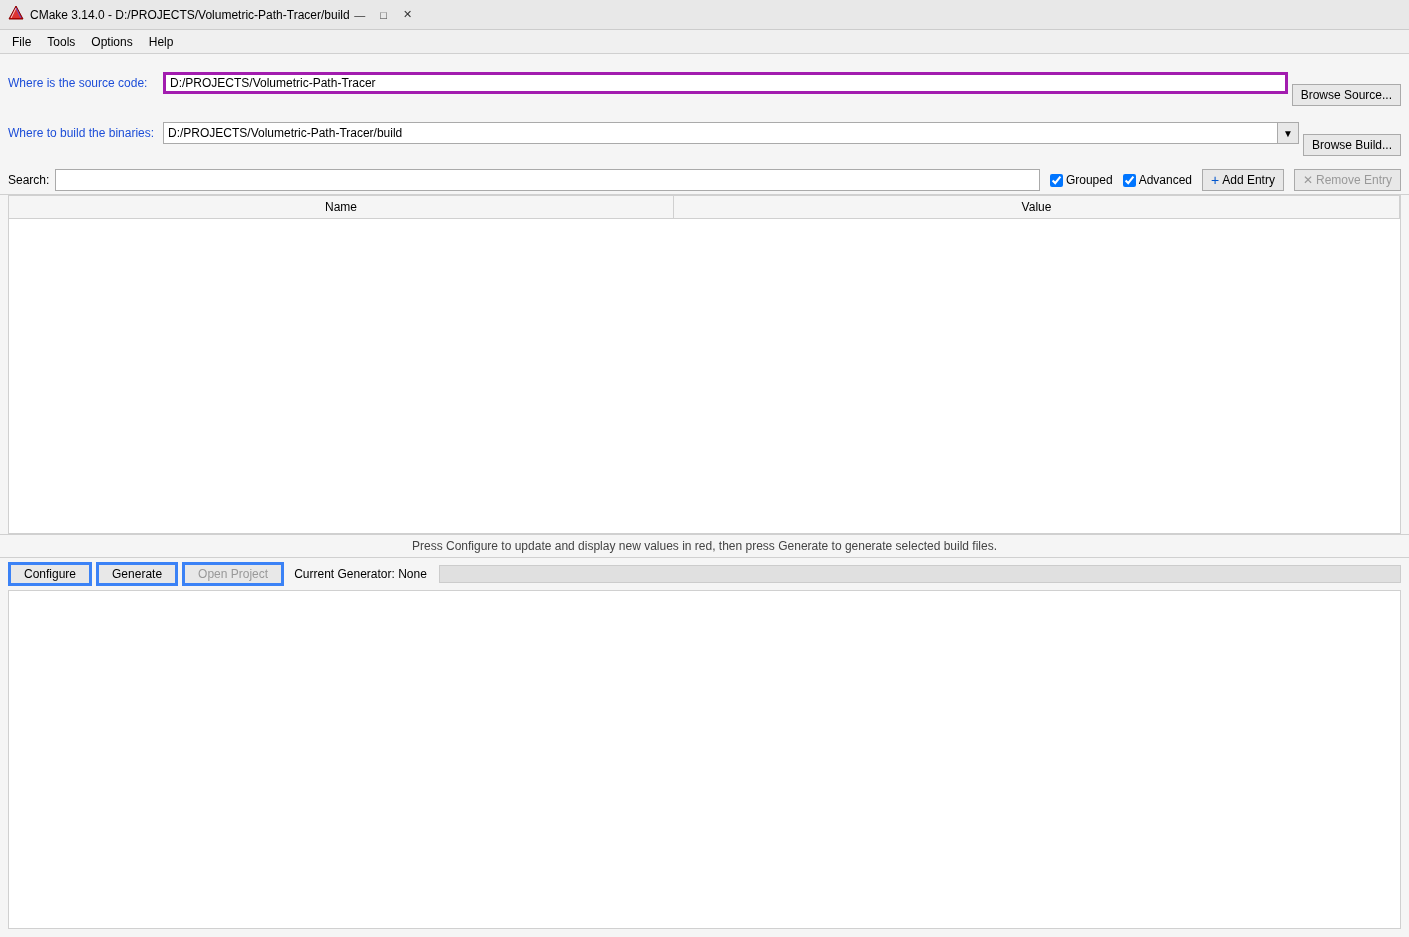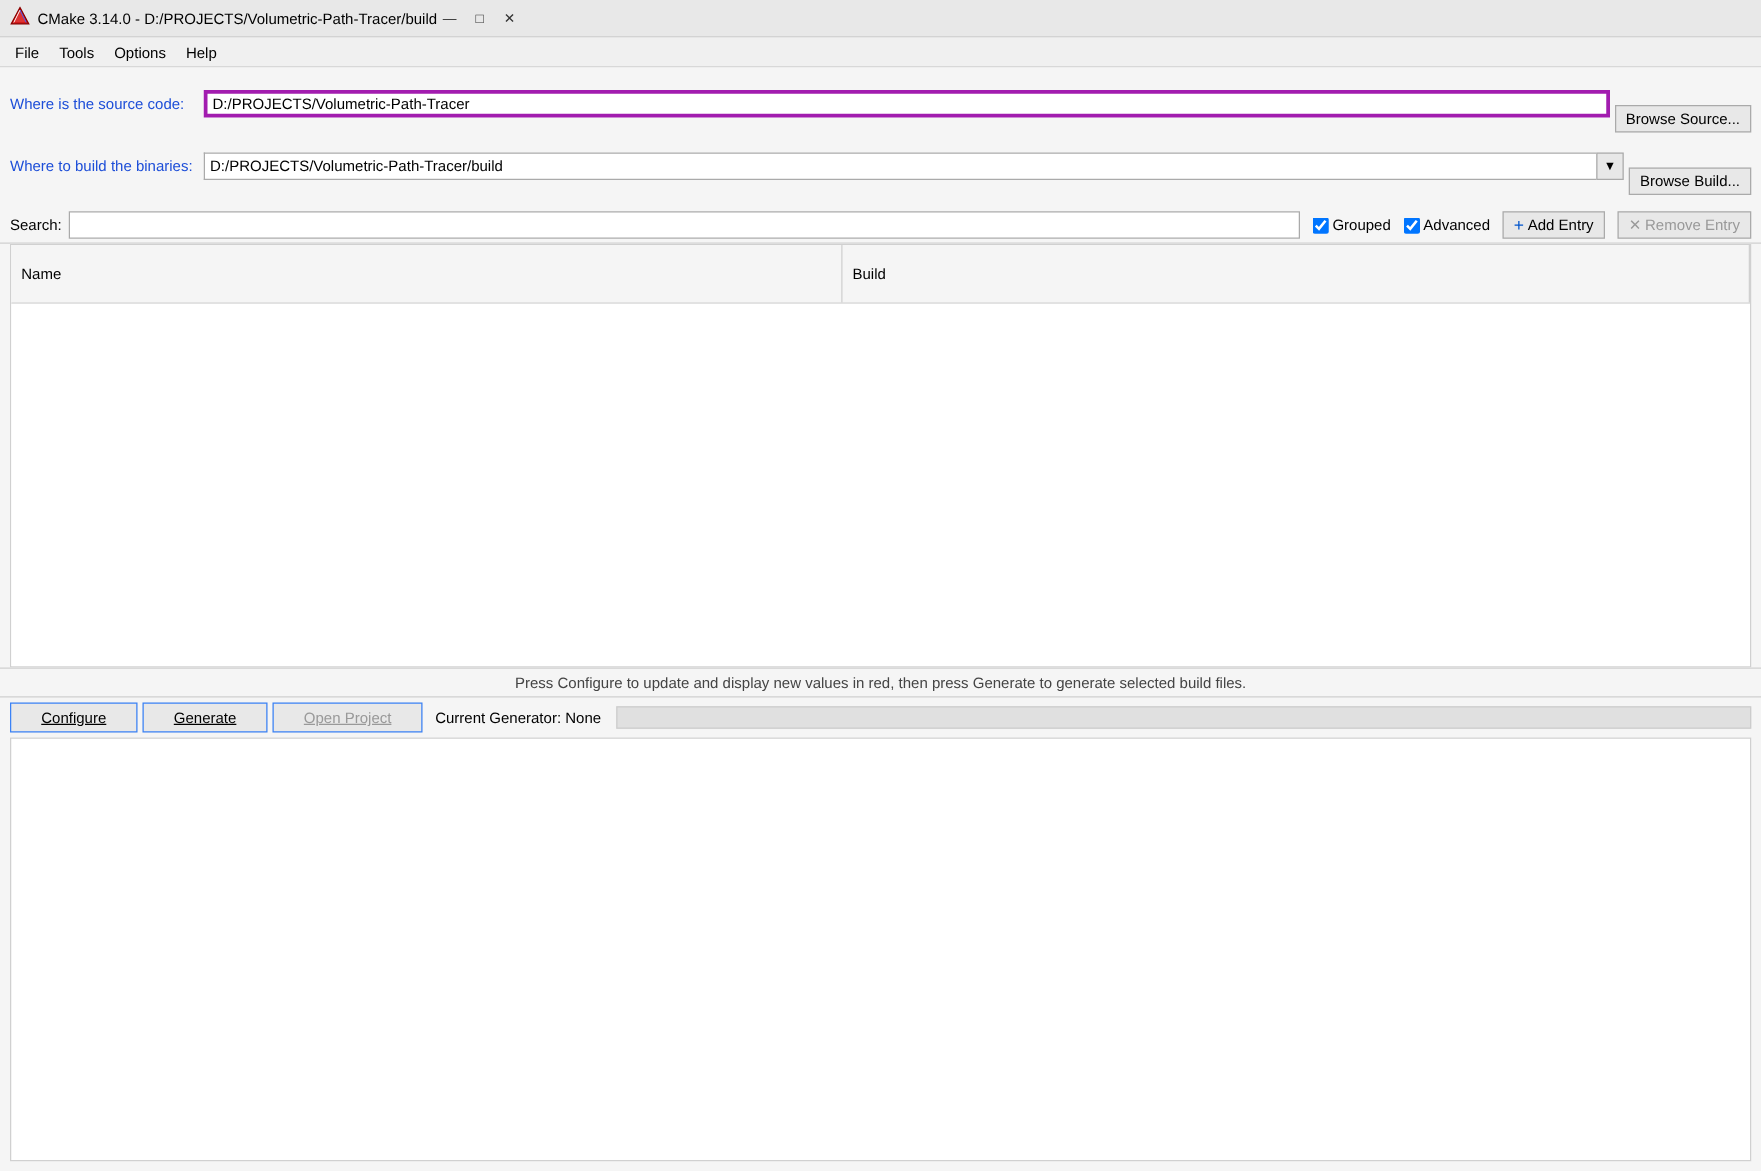--- a/index.html
+++ b/index.html
@@ -198,24 +198,25 @@
       display: flex;
       flex-direction: column;
     }
     #table-header {
       display: flex;
       background: #f5f5f5;
       border-bottom: 1px solid #d0d0d0;
       flex-shrink: 0;
     }
     .col-header {
-      padding: 16px 8px;
+      padding: 4px 8px;
       font-size: 12px;
       font-weight: normal;
       border-right: 1px solid #d0d0d0;
+      text-align: center;
     }
     .col-name { width: 665px; }
     .col-value { flex: 1; }
     #table-body {
       flex: 1;
       background: white;
     }
 
     
     #status-area {
@@ -233,26 +234,25 @@
       display: flex;
       align-items: center;
       padding: 4px 8px;
       background: #f5f5f5;
       border-top: 1px solid #d0d0d0;
       flex-shrink: 0;
       gap: 4px;
     }
     .bottom-btn {
       height: 24px;
-      padding: 0 24px;
-      border: 1px solid #3b82f6;
-      background: #e8e8e8;
-      font-size: 12px;
-      cursor: pointer;
-      text-decoration: underline;
+      padding: 0 13px;
+      border: 3px solid #3b82f6;
+      background: #e8e8e8;
+      font-size: 12px;
+      cursor: pointer;
     }
     .bottom-btn.disabled {
       color: #999;
       cursor: default;
     }
     #generator-label {
       margin-left: 6px;
       font-size: 12px;
     }
     #progress-bar {
@@ -339,21 +339,21 @@
       <button class="action-btn disabled">
         <span style="color:#999;">✕</span>
         <span>Remove Entry</span>
       </button>
     </div>
   </div>
 
   <div id="table-area">
     <div id="table-header">
       <div class="col-header col-name">Name</div>
-      <div class="col-header col-value">Build</div>
+      <div class="col-header col-value">Value</div>
     </div>
     <div id="table-body">
       
     </div>
   </div>
 
   <div id="status-area">
     <span>Press Configure to update and display new values in red, then press Generate to generate selected build files.</span>
   </div>
 

